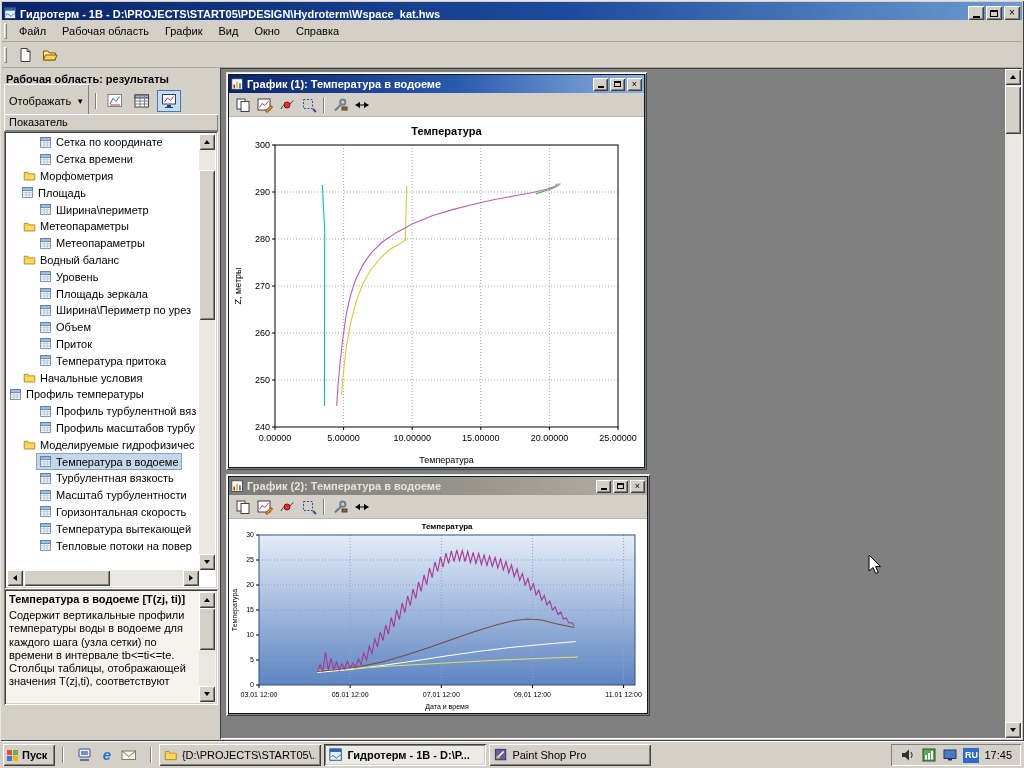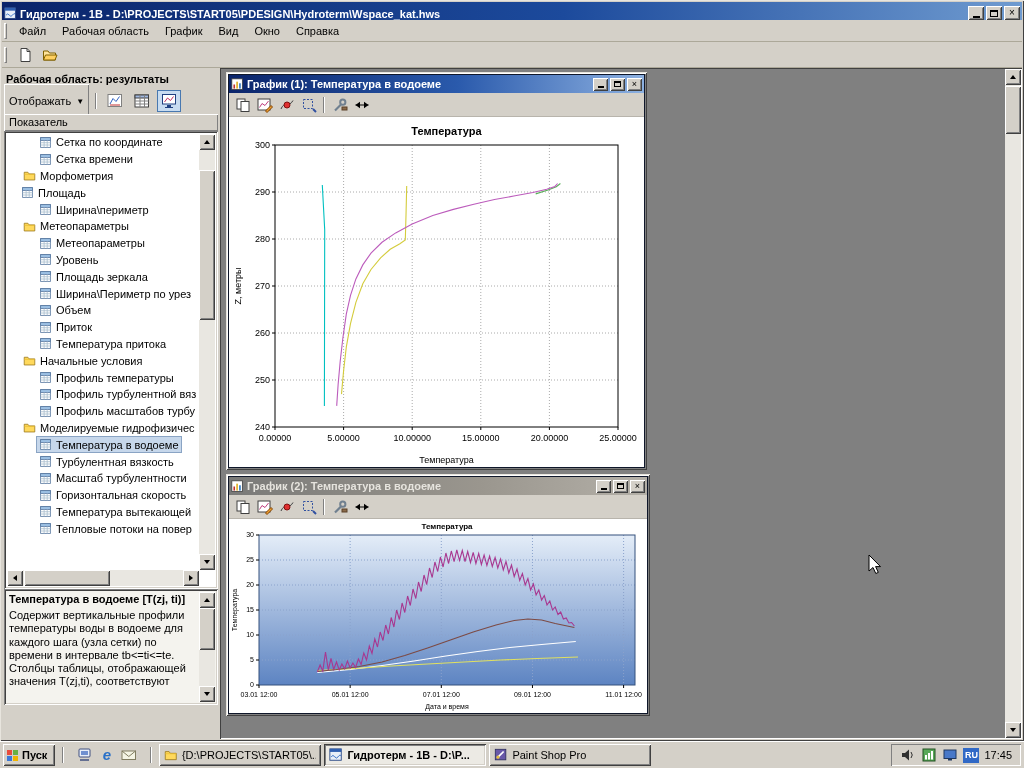--- a/index.html
+++ b/index.html
@@ -254,108 +254,117 @@
                     <rect x="2" y="2" width="12" height="12" fill="#fff" stroke="#5878a0"></rect>
                     <rect x="2" y="2" width="12" height="3.5" fill="#9cc0e4" stroke="#5878a0"></rect>
                     <line x1="6.3" y1="5.5" x2="6.3" y2="14" stroke="#a8bccc"></line>
                     <line x1="10.1" y1="5.5" x2="10.1" y2="14" stroke="#a8bccc"></line>
                     <line x1="2" y1="8.3" x2="14" y2="8.3" stroke="#a8bccc"></line>
                     <line x1="2" y1="11.1" x2="14" y2="11.1" stroke="#a8bccc"></line>
                   </svg>
                   <span class="tree-label">Метеопараметры</span>
                 </span>
               </div>
-              <div class="tree-row" style="padding-left: 30px;">
-                <span class="tree-cell">
-                  <svg width="13" height="13" viewBox="0 0 16 16">
-                    <rect x="2" y="2" width="12" height="12" fill="#fff" stroke="#5878a0"></rect>
-                    <rect x="2" y="2" width="12" height="3.5" fill="#9cc0e4" stroke="#5878a0"></rect>
-                    <line x1="6.3" y1="5.5" x2="6.3" y2="14" stroke="#a8bccc"></line>
-                    <line x1="10.1" y1="5.5" x2="10.1" y2="14" stroke="#a8bccc"></line>
-                    <line x1="2" y1="8.3" x2="14" y2="8.3" stroke="#a8bccc"></line>
-                    <line x1="2" y1="11.1" x2="14" y2="11.1" stroke="#a8bccc"></line>
-                  </svg>
-                  <span class="tree-label">Уровень</span>
-                </span>
-              </div>
-              <div class="tree-row" style="padding-left: 30px;">
-                <span class="tree-cell">
-                  <svg width="13" height="13" viewBox="0 0 16 16">
-                    <rect x="2" y="2" width="12" height="12" fill="#fff" stroke="#5878a0"></rect>
-                    <rect x="2" y="2" width="12" height="3.5" fill="#9cc0e4" stroke="#5878a0"></rect>
-                    <line x1="6.3" y1="5.5" x2="6.3" y2="14" stroke="#a8bccc"></line>
-                    <line x1="10.1" y1="5.5" x2="10.1" y2="14" stroke="#a8bccc"></line>
-                    <line x1="2" y1="8.3" x2="14" y2="8.3" stroke="#a8bccc"></line>
-                    <line x1="2" y1="11.1" x2="14" y2="11.1" stroke="#a8bccc"></line>
-                  </svg>
-                  <span class="tree-label">Площадь зеркала</span>
-                </span>
-              </div>
-              <div class="tree-row" style="padding-left: 30px;">
-                <span class="tree-cell">
-                  <svg width="13" height="13" viewBox="0 0 16 16">
-                    <rect x="2" y="2" width="12" height="12" fill="#fff" stroke="#5878a0"></rect>
-                    <rect x="2" y="2" width="12" height="3.5" fill="#9cc0e4" stroke="#5878a0"></rect>
-                    <line x1="6.3" y1="5.5" x2="6.3" y2="14" stroke="#a8bccc"></line>
-                    <line x1="10.1" y1="5.5" x2="10.1" y2="14" stroke="#a8bccc"></line>
-                    <line x1="2" y1="8.3" x2="14" y2="8.3" stroke="#a8bccc"></line>
-                    <line x1="2" y1="11.1" x2="14" y2="11.1" stroke="#a8bccc"></line>
-                  </svg>
-                  <span class="tree-label">Ширина\Периметр по урез</span>
-                </span>
-              </div>
-              <div class="tree-row" style="padding-left: 30px;">
-                <span class="tree-cell">
-                  <svg width="13" height="13" viewBox="0 0 16 16">
-                    <rect x="2" y="2" width="12" height="12" fill="#fff" stroke="#5878a0"></rect>
-                    <rect x="2" y="2" width="12" height="3.5" fill="#9cc0e4" stroke="#5878a0"></rect>
-                    <line x1="6.3" y1="5.5" x2="6.3" y2="14" stroke="#a8bccc"></line>
-                    <line x1="10.1" y1="5.5" x2="10.1" y2="14" stroke="#a8bccc"></line>
-                    <line x1="2" y1="8.3" x2="14" y2="8.3" stroke="#a8bccc"></line>
-                    <line x1="2" y1="11.1" x2="14" y2="11.1" stroke="#a8bccc"></line>
-                  </svg>
-                  <span class="tree-label">Объем</span>
-                </span>
-              </div>
-              <div class="tree-row" style="padding-left: 30px;">
-                <span class="tree-cell">
-                  <svg width="13" height="13" viewBox="0 0 16 16">
-                    <rect x="2" y="2" width="12" height="12" fill="#fff" stroke="#5878a0"></rect>
-                    <rect x="2" y="2" width="12" height="3.5" fill="#9cc0e4" stroke="#5878a0"></rect>
-                    <line x1="6.3" y1="5.5" x2="6.3" y2="14" stroke="#a8bccc"></line>
-                    <line x1="10.1" y1="5.5" x2="10.1" y2="14" stroke="#a8bccc"></line>
-                    <line x1="2" y1="8.3" x2="14" y2="8.3" stroke="#a8bccc"></line>
-                    <line x1="2" y1="11.1" x2="14" y2="11.1" stroke="#a8bccc"></line>
-                  </svg>
-                  <span class="tree-label">Приток</span>
-                </span>
-              </div>
-              <div class="tree-row" style="padding-left: 30px;">
-                <span class="tree-cell">
-                  <svg width="13" height="13" viewBox="0 0 16 16">
-                    <rect x="2" y="2" width="12" height="12" fill="#fff" stroke="#5878a0"></rect>
-                    <rect x="2" y="2" width="12" height="3.5" fill="#9cc0e4" stroke="#5878a0"></rect>
-                    <line x1="6.3" y1="5.5" x2="6.3" y2="14" stroke="#a8bccc"></line>
-                    <line x1="10.1" y1="5.5" x2="10.1" y2="14" stroke="#a8bccc"></line>
-                    <line x1="2" y1="8.3" x2="14" y2="8.3" stroke="#a8bccc"></line>
-                    <line x1="2" y1="11.1" x2="14" y2="11.1" stroke="#a8bccc"></line>
-                  </svg>
-                  <span class="tree-label">Температура притока</span>
-                </span>
-              </div>
               <div class="tree-row" style="padding-left: 14px;">
                 <span class="tree-cell">
                   <svg width="13" height="13" viewBox="0 0 16 16">
                     <path d="M1.5 4 h4.5 l1.5 2 h7 v7.5 h-13 Z" fill="#ffd95c" stroke="#9c7a1e"></path>
                     <path d="M1.5 6.5 h13" stroke="#e8bc30"></path>
                   </svg>
+                  <span class="tree-label">Водный баланс</span>
+                </span>
+              </div>
+              <div class="tree-row" style="padding-left: 30px;">
+                <span class="tree-cell">
+                  <svg width="13" height="13" viewBox="0 0 16 16">
+                    <rect x="2" y="2" width="12" height="12" fill="#fff" stroke="#5878a0"></rect>
+                    <rect x="2" y="2" width="12" height="3.5" fill="#9cc0e4" stroke="#5878a0"></rect>
+                    <line x1="6.3" y1="5.5" x2="6.3" y2="14" stroke="#a8bccc"></line>
+                    <line x1="10.1" y1="5.5" x2="10.1" y2="14" stroke="#a8bccc"></line>
+                    <line x1="2" y1="8.3" x2="14" y2="8.3" stroke="#a8bccc"></line>
+                    <line x1="2" y1="11.1" x2="14" y2="11.1" stroke="#a8bccc"></line>
+                  </svg>
+                  <span class="tree-label">Уровень</span>
+                </span>
+              </div>
+              <div class="tree-row" style="padding-left: 30px;">
+                <span class="tree-cell">
+                  <svg width="13" height="13" viewBox="0 0 16 16">
+                    <rect x="2" y="2" width="12" height="12" fill="#fff" stroke="#5878a0"></rect>
+                    <rect x="2" y="2" width="12" height="3.5" fill="#9cc0e4" stroke="#5878a0"></rect>
+                    <line x1="6.3" y1="5.5" x2="6.3" y2="14" stroke="#a8bccc"></line>
+                    <line x1="10.1" y1="5.5" x2="10.1" y2="14" stroke="#a8bccc"></line>
+                    <line x1="2" y1="8.3" x2="14" y2="8.3" stroke="#a8bccc"></line>
+                    <line x1="2" y1="11.1" x2="14" y2="11.1" stroke="#a8bccc"></line>
+                  </svg>
+                  <span class="tree-label">Площадь зеркала</span>
+                </span>
+              </div>
+              <div class="tree-row" style="padding-left: 30px;">
+                <span class="tree-cell">
+                  <svg width="13" height="13" viewBox="0 0 16 16">
+                    <rect x="2" y="2" width="12" height="12" fill="#fff" stroke="#5878a0"></rect>
+                    <rect x="2" y="2" width="12" height="3.5" fill="#9cc0e4" stroke="#5878a0"></rect>
+                    <line x1="6.3" y1="5.5" x2="6.3" y2="14" stroke="#a8bccc"></line>
+                    <line x1="10.1" y1="5.5" x2="10.1" y2="14" stroke="#a8bccc"></line>
+                    <line x1="2" y1="8.3" x2="14" y2="8.3" stroke="#a8bccc"></line>
+                    <line x1="2" y1="11.1" x2="14" y2="11.1" stroke="#a8bccc"></line>
+                  </svg>
+                  <span class="tree-label">Ширина\Периметр по урез</span>
+                </span>
+              </div>
+              <div class="tree-row" style="padding-left: 30px;">
+                <span class="tree-cell">
+                  <svg width="13" height="13" viewBox="0 0 16 16">
+                    <rect x="2" y="2" width="12" height="12" fill="#fff" stroke="#5878a0"></rect>
+                    <rect x="2" y="2" width="12" height="3.5" fill="#9cc0e4" stroke="#5878a0"></rect>
+                    <line x1="6.3" y1="5.5" x2="6.3" y2="14" stroke="#a8bccc"></line>
+                    <line x1="10.1" y1="5.5" x2="10.1" y2="14" stroke="#a8bccc"></line>
+                    <line x1="2" y1="8.3" x2="14" y2="8.3" stroke="#a8bccc"></line>
+                    <line x1="2" y1="11.1" x2="14" y2="11.1" stroke="#a8bccc"></line>
+                  </svg>
+                  <span class="tree-label">Объем</span>
+                </span>
+              </div>
+              <div class="tree-row" style="padding-left: 30px;">
+                <span class="tree-cell">
+                  <svg width="13" height="13" viewBox="0 0 16 16">
+                    <rect x="2" y="2" width="12" height="12" fill="#fff" stroke="#5878a0"></rect>
+                    <rect x="2" y="2" width="12" height="3.5" fill="#9cc0e4" stroke="#5878a0"></rect>
+                    <line x1="6.3" y1="5.5" x2="6.3" y2="14" stroke="#a8bccc"></line>
+                    <line x1="10.1" y1="5.5" x2="10.1" y2="14" stroke="#a8bccc"></line>
+                    <line x1="2" y1="8.3" x2="14" y2="8.3" stroke="#a8bccc"></line>
+                    <line x1="2" y1="11.1" x2="14" y2="11.1" stroke="#a8bccc"></line>
+                  </svg>
+                  <span class="tree-label">Приток</span>
+                </span>
+              </div>
+              <div class="tree-row" style="padding-left: 30px;">
+                <span class="tree-cell">
+                  <svg width="13" height="13" viewBox="0 0 16 16">
+                    <rect x="2" y="2" width="12" height="12" fill="#fff" stroke="#5878a0"></rect>
+                    <rect x="2" y="2" width="12" height="3.5" fill="#9cc0e4" stroke="#5878a0"></rect>
+                    <line x1="6.3" y1="5.5" x2="6.3" y2="14" stroke="#a8bccc"></line>
+                    <line x1="10.1" y1="5.5" x2="10.1" y2="14" stroke="#a8bccc"></line>
+                    <line x1="2" y1="8.3" x2="14" y2="8.3" stroke="#a8bccc"></line>
+                    <line x1="2" y1="11.1" x2="14" y2="11.1" stroke="#a8bccc"></line>
+                  </svg>
+                  <span class="tree-label">Температура притока</span>
+                </span>
+              </div>
+              <div class="tree-row" style="padding-left: 14px;">
+                <span class="tree-cell">
+                  <svg width="13" height="13" viewBox="0 0 16 16">
+                    <path d="M1.5 4 h4.5 l1.5 2 h7 v7.5 h-13 Z" fill="#ffd95c" stroke="#9c7a1e"></path>
+                    <path d="M1.5 6.5 h13" stroke="#e8bc30"></path>
+                  </svg>
                   <span class="tree-label">Начальные условия</span>
                 </span>
               </div>
-              <div class="tree-row" style="padding-left: 30px;">
+              <div class="tree-row" style="">
                 <span class="tree-cell">
                   <svg width="13" height="13" viewBox="0 0 16 16">
                     <rect x="2" y="2" width="12" height="12" fill="#fff" stroke="#5878a0"></rect>
                     <rect x="2" y="2" width="12" height="3.5" fill="#9cc0e4" stroke="#5878a0"></rect>
                     <line x1="6.3" y1="5.5" x2="6.3" y2="14" stroke="#a8bccc"></line>
                     <line x1="10.1" y1="5.5" x2="10.1" y2="14" stroke="#a8bccc"></line>
                     <line x1="2" y1="8.3" x2="14" y2="8.3" stroke="#a8bccc"></line>
                     <line x1="2" y1="11.1" x2="14" y2="11.1" stroke="#a8bccc"></line>
                   </svg>
                   <span class="tree-label">Профиль температуры</span>

